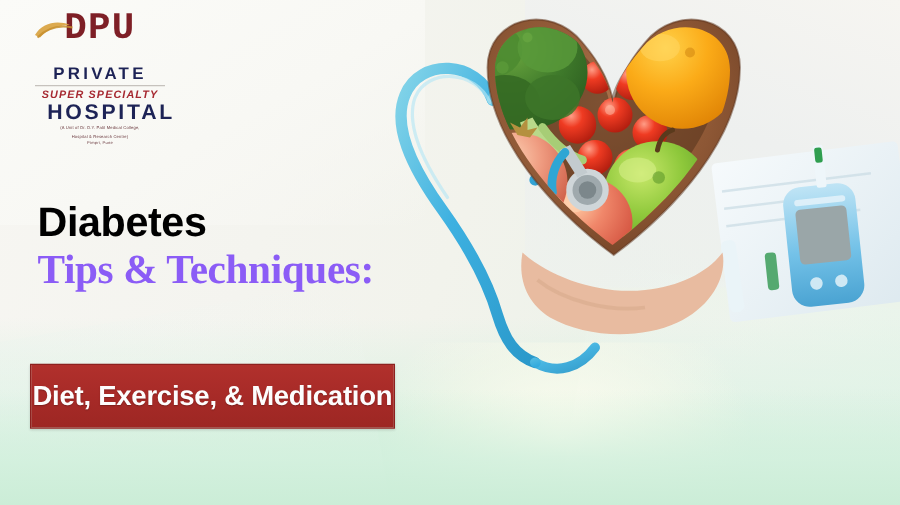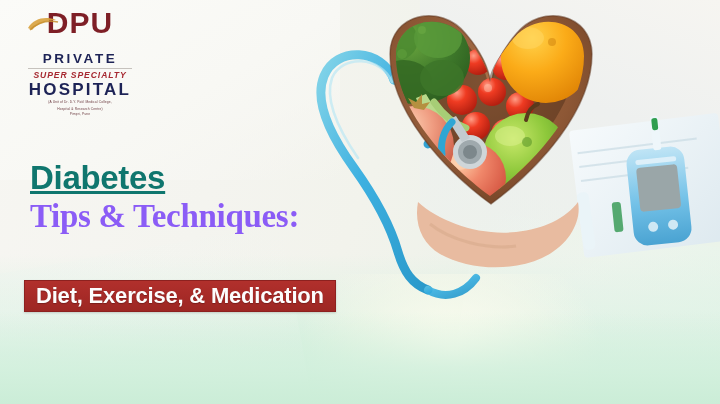--- a/index.html
+++ b/index.html
@@ -55,21 +55,21 @@
     background:linear-gradient(200deg, #f6f5f1 0%, #eef0ef 45%, rgba(235,240,238,.4) 100%);
   }
 
   
   .logo{
     position:absolute; left:20px; top:8px; width:120px;
     text-align:center; line-height:1;
   }
   .logo-dpu{
     position:relative;
-    font-family:Liberation Sans, sans-serif;
+    font-family:Liberation Mono, monospace;
     font-weight:bold;
     font-size:30px;
     letter-spacing:1px;
     color:#7e1f26;
     line-height:1;
     display:block;
   }
   .logo-swoosh{
     position:absolute; left:6px; top:6px; width:34px; height:20px;
     pointer-events:none;
@@ -90,20 +90,21 @@
     letter-spacing:.9px;
     color:#a62830;
     margin-bottom:1px;
     font-style:italic;
   }
   .logo-hospital{
     display:block;
     font-size:17px; font-weight:bold;
     letter-spacing:2.2px;
     color:#1d2356;
+    text-align:right;
   }
   .logo-fine{
     display:block;
     font-size:3.4px; line-height:1.5;
     color:#6b3a3f;
     letter-spacing:.15px;
     margin-top:2px;
     white-space:nowrap;
     transform:scaleX(.96);
   }
@@ -116,26 +117,26 @@
 
   
   .scene{ position:absolute; left:330px; top:-4px; width:390px; height:300px; }
 
   
   .headline{ position:absolute; left:30px; top:158px; }
   .hl-line{
     font-size:33px; font-weight:bold; line-height:39px;
     letter-spacing:-.3px; white-space:nowrap;
   }
-  .hl-red{ color:#0f766e;text-decoration:underline; }
+  .hl-red{ color:#000000; }
   .hl-navy{ color:#8b5cf6;font-family:Liberation Serif, serif; }
 
   .subbanner{
-    position:absolute; left:24px; top:280px;
-    height:32px; padding:0 11px;
+    position:absolute; left:24px; top:291px;
+    height:52px; padding:0 1px;
     background:linear-gradient(180deg,#b1302c 0%,#a62a27 55%,#9d2723 100%);
     border:1px solid #8d211f;
     display:flex; align-items:center;
     box-shadow:0 1px 2px rgba(0,0,0,.16);
   }
   .subbanner span{
     color:#fdfdfd; font-size:22px; font-weight:bold;
     letter-spacing:-.2px; white-space:nowrap;
     text-shadow:0 1px 1px rgba(0,0,0,.25);
   }

